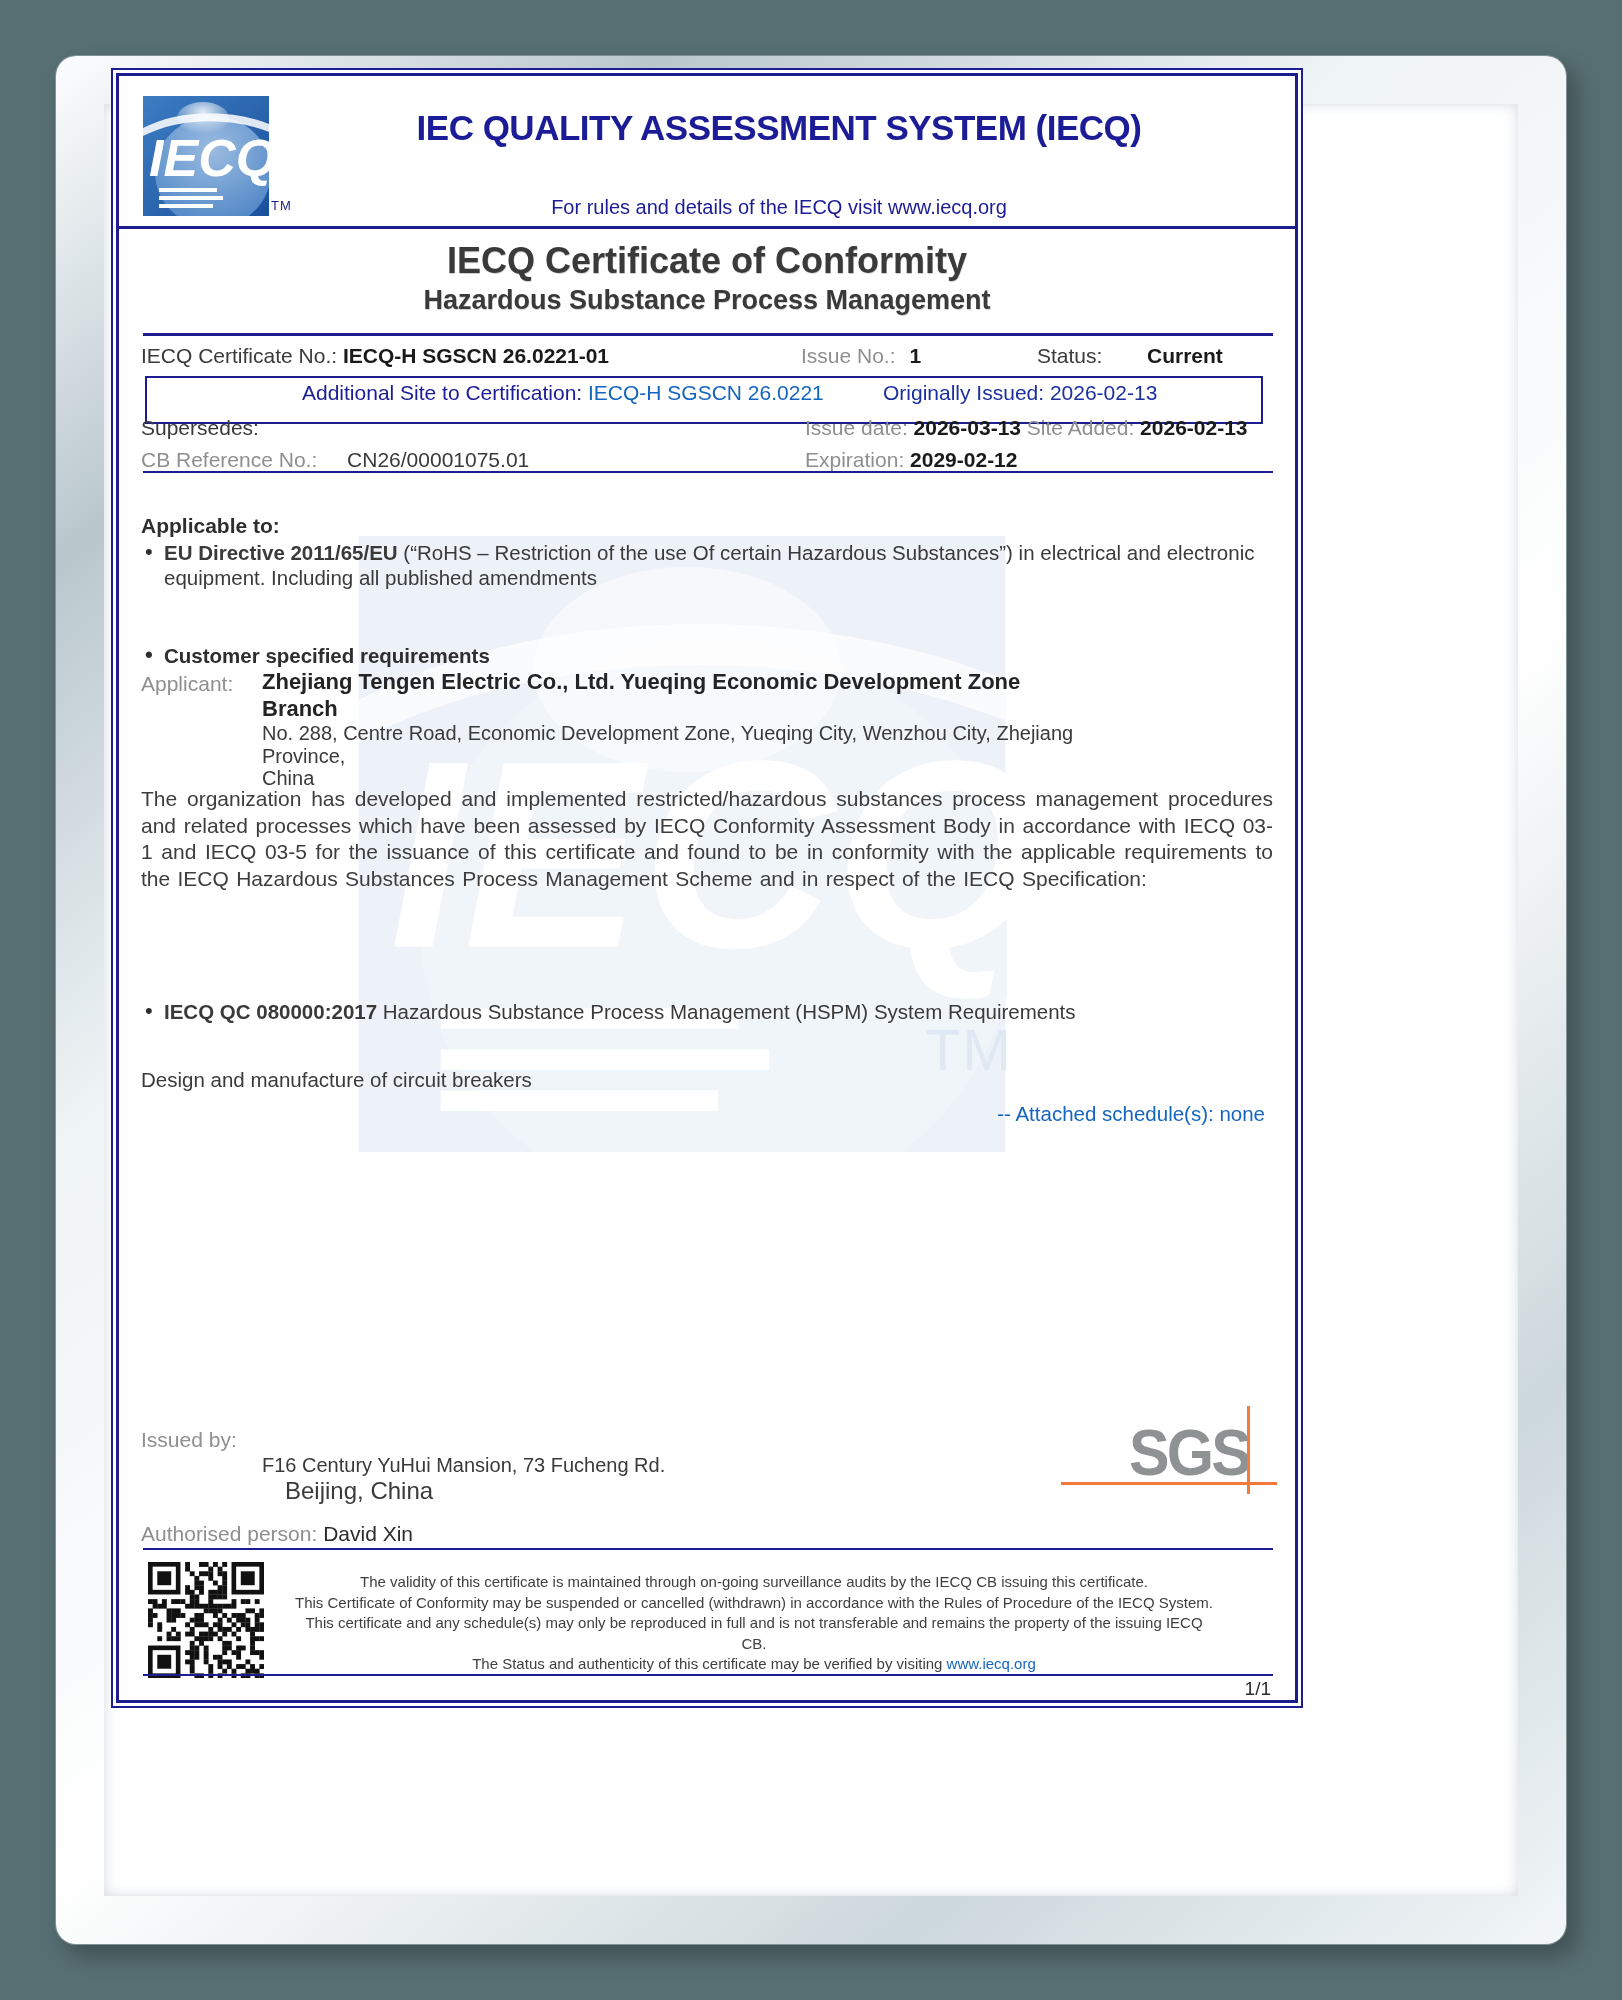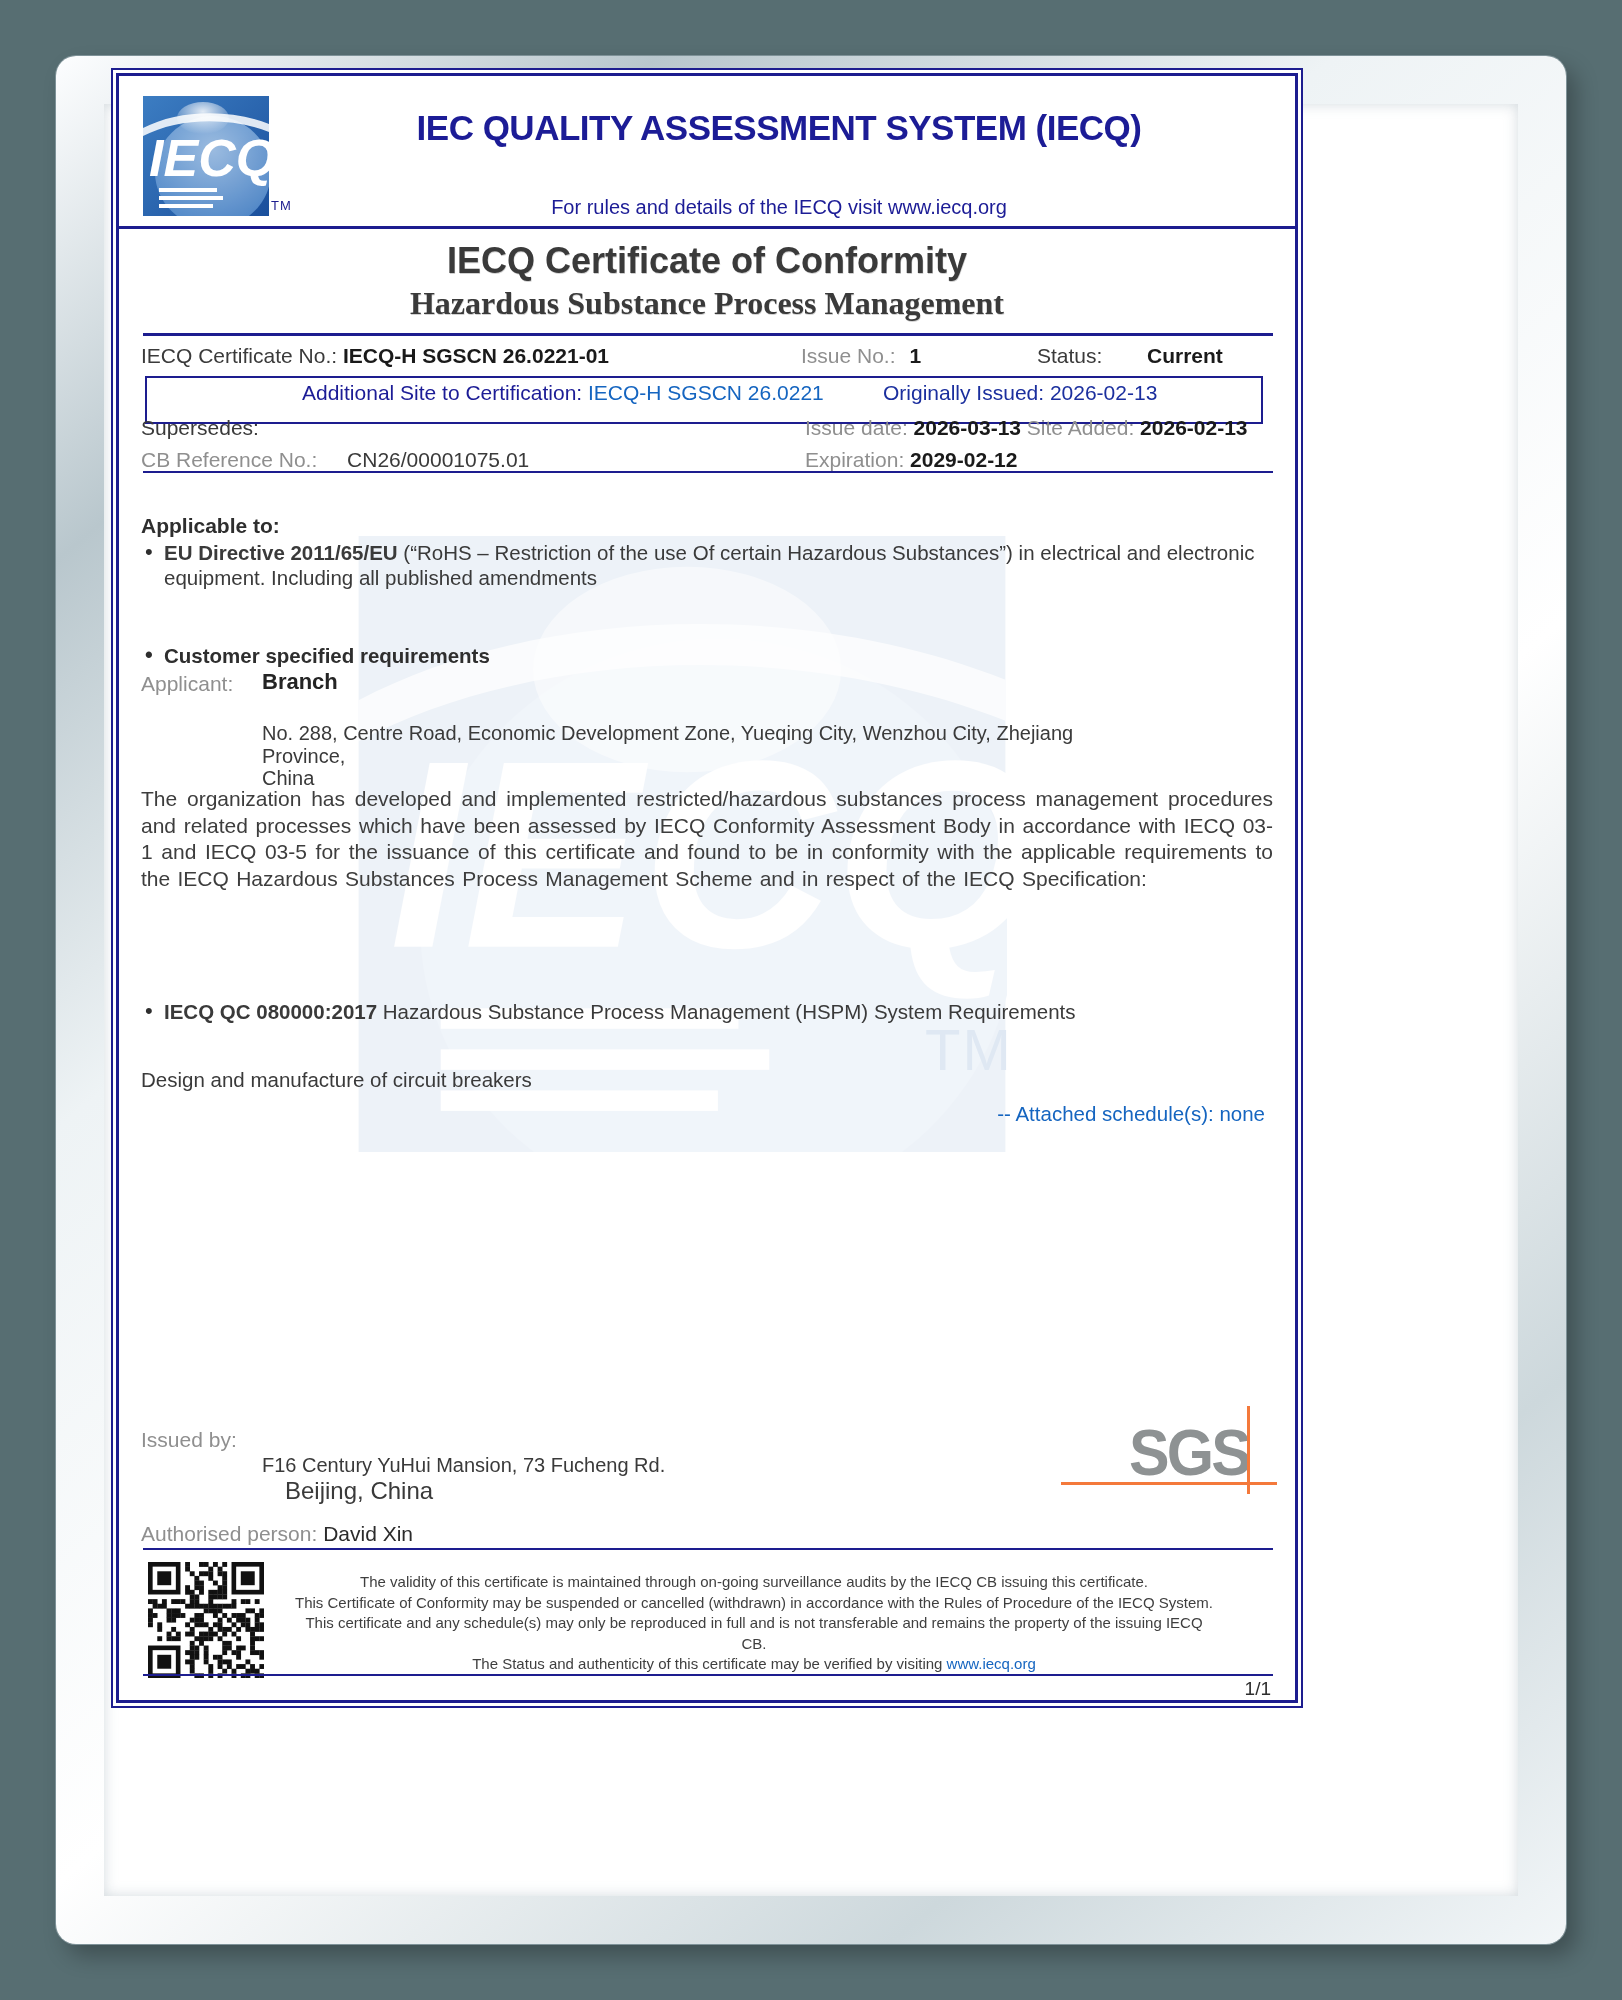--- a/index.html
+++ b/index.html
@@ -26,21 +26,21 @@
   .gray{color:#8f8f8f;}
   .blue{color:#1565c0;}
   .rule{position:absolute;height:3px;background:#1d1d8f;}
   
   .logo{left:24px;top:20px;width:126px;height:120px;}
   .logo-tm{left:152px;top:122px;font-size:13px;color:#1d1d8f;letter-spacing:1px;}
   .hd-title{left:160px;right:16px;top:32px;text-align:center;font-size:35px;font-weight:bold;color:#1c1c96;letter-spacing:-.5px;}
   .hd-sub{left:160px;right:16px;top:120px;text-align:center;font-size:20px;color:#1c1c96;}
   .rule-a{top:150px;left:0;right:0;}
   .t1{left:0;right:0;top:164px;text-align:center;font-size:36px;font-weight:bold;color:#3a3a3a;text-shadow:.5px .5px 0 rgba(0,0,0,.18);}
-  .t2{left:0;right:0;top:209px;text-align:center;font-size:32px;font-weight:bold;color:#3a3a3a;text-shadow:.5px .5px 0 rgba(0,0,0,.18);font-family:Liberation Serif, serif;}
+  .t2{left:0;right:0;top:209px;text-align:center;font-size:27px;font-weight:bold;color:#3a3a3a;text-shadow:.5px .5px 0 rgba(0,0,0,.18);}
   .rule-b{top:257px;left:24px;right:22px;}
   
   .meta{font-size:21px;color:#3a3a3a;}
   .b{font-weight:bold;color:#1a1a1a;}
   .box{left:26px;top:300px;width:1118px;height:48px;border:2px solid #1d1d8f;font-size:21px;}
   .rule-c{top:395px;left:24px;right:22px;height:2px;}
   
   .sec-h{font-size:21px;font-weight:bold;color:#2e2e2e;}
   .bullet{position:relative;padding-left:23px;font-size:20.5px;color:#3a3a3a;line-height:25px;}
   .bullet::before{content:"\2022";position:absolute;left:4px;top:-1px;font-size:22px;color:#2e2e2e;}
@@ -161,20 +161,21 @@
     <div class="rule rule-c"></div>
 
     <div class="abs sec-h" style="left:22px;top:438px;">Applicable to:</div>
     <div class="abs bullet" style="left:22px;top:464px;width:1120px;">
       <b>EU Directive 2011/65/EU</b><span> (“RoHS – Restriction of the use Of certain Hazardous Substances”) in electrical and electronic equipment. Including all published amendments</span>
     </div>
     <div class="abs bullet" style="left:22px;top:517px;width:1120px;font-weight:bold;color:#2e2e2e;">Customer specified requirements</div>
 
     <div class="abs gray" style="left:22px;top:596px;font-size:21px;">Applicant:</div>
     <div class="abs" style="left:143px;top:592px;width:860px;font-size:22px;font-weight:bold;color:#242424;line-height:27px;">
+      <div>Zhejiang Tengen Electric Co., Ltd. Yueqing Economic Development Zone</div>
       <div>Branch</div>
     </div>
     <div class="abs" style="left:143px;top:646px;width:900px;font-size:20px;color:#3a3a3a;line-height:22.5px;">
       <div>No. 288, Centre Road, Economic Development Zone, Yueqing City, Wenzhou City, Zhejiang Province,</div>
       <div>China</div>
     </div>
 
     <div class="abs para" style="top:710px;">The organization has developed and implemented restricted/hazardous substances process management procedures and related processes which have been assessed by IECQ Conformity Assessment Body in accordance with IECQ 03-1 and IECQ 03-5 for the issuance of this certificate and found to be in conformity with the applicable requirements to the IECQ Hazardous Substances Process Management Scheme and in respect of the IECQ Specification:</div>
     <div class="abs bullet" style="left:22px;top:848px;width:1120px;">
       <b>IECQ QC 080000:2017</b><span> Hazardous Substance Process Management (HSPM) System Requirements</span>

